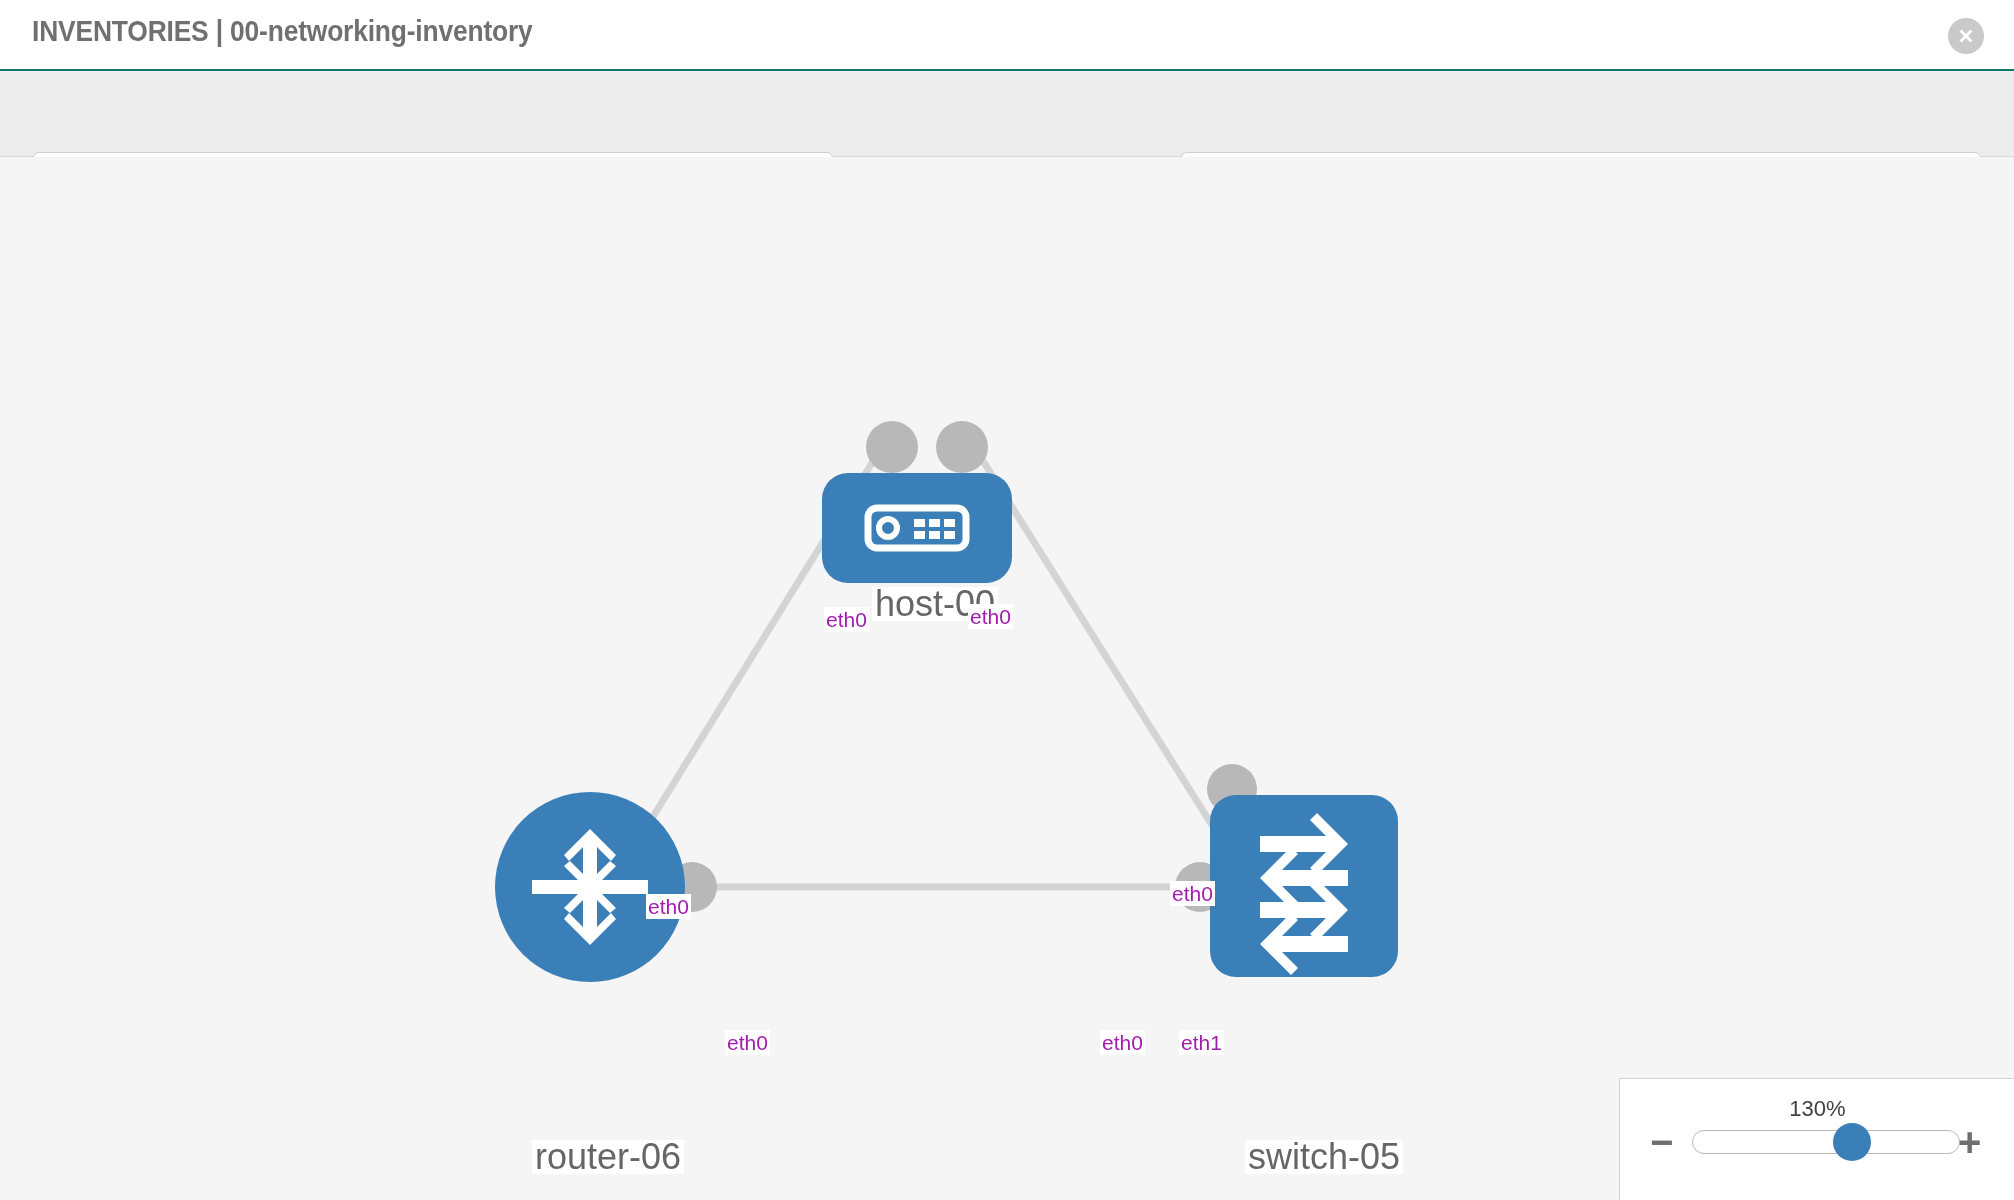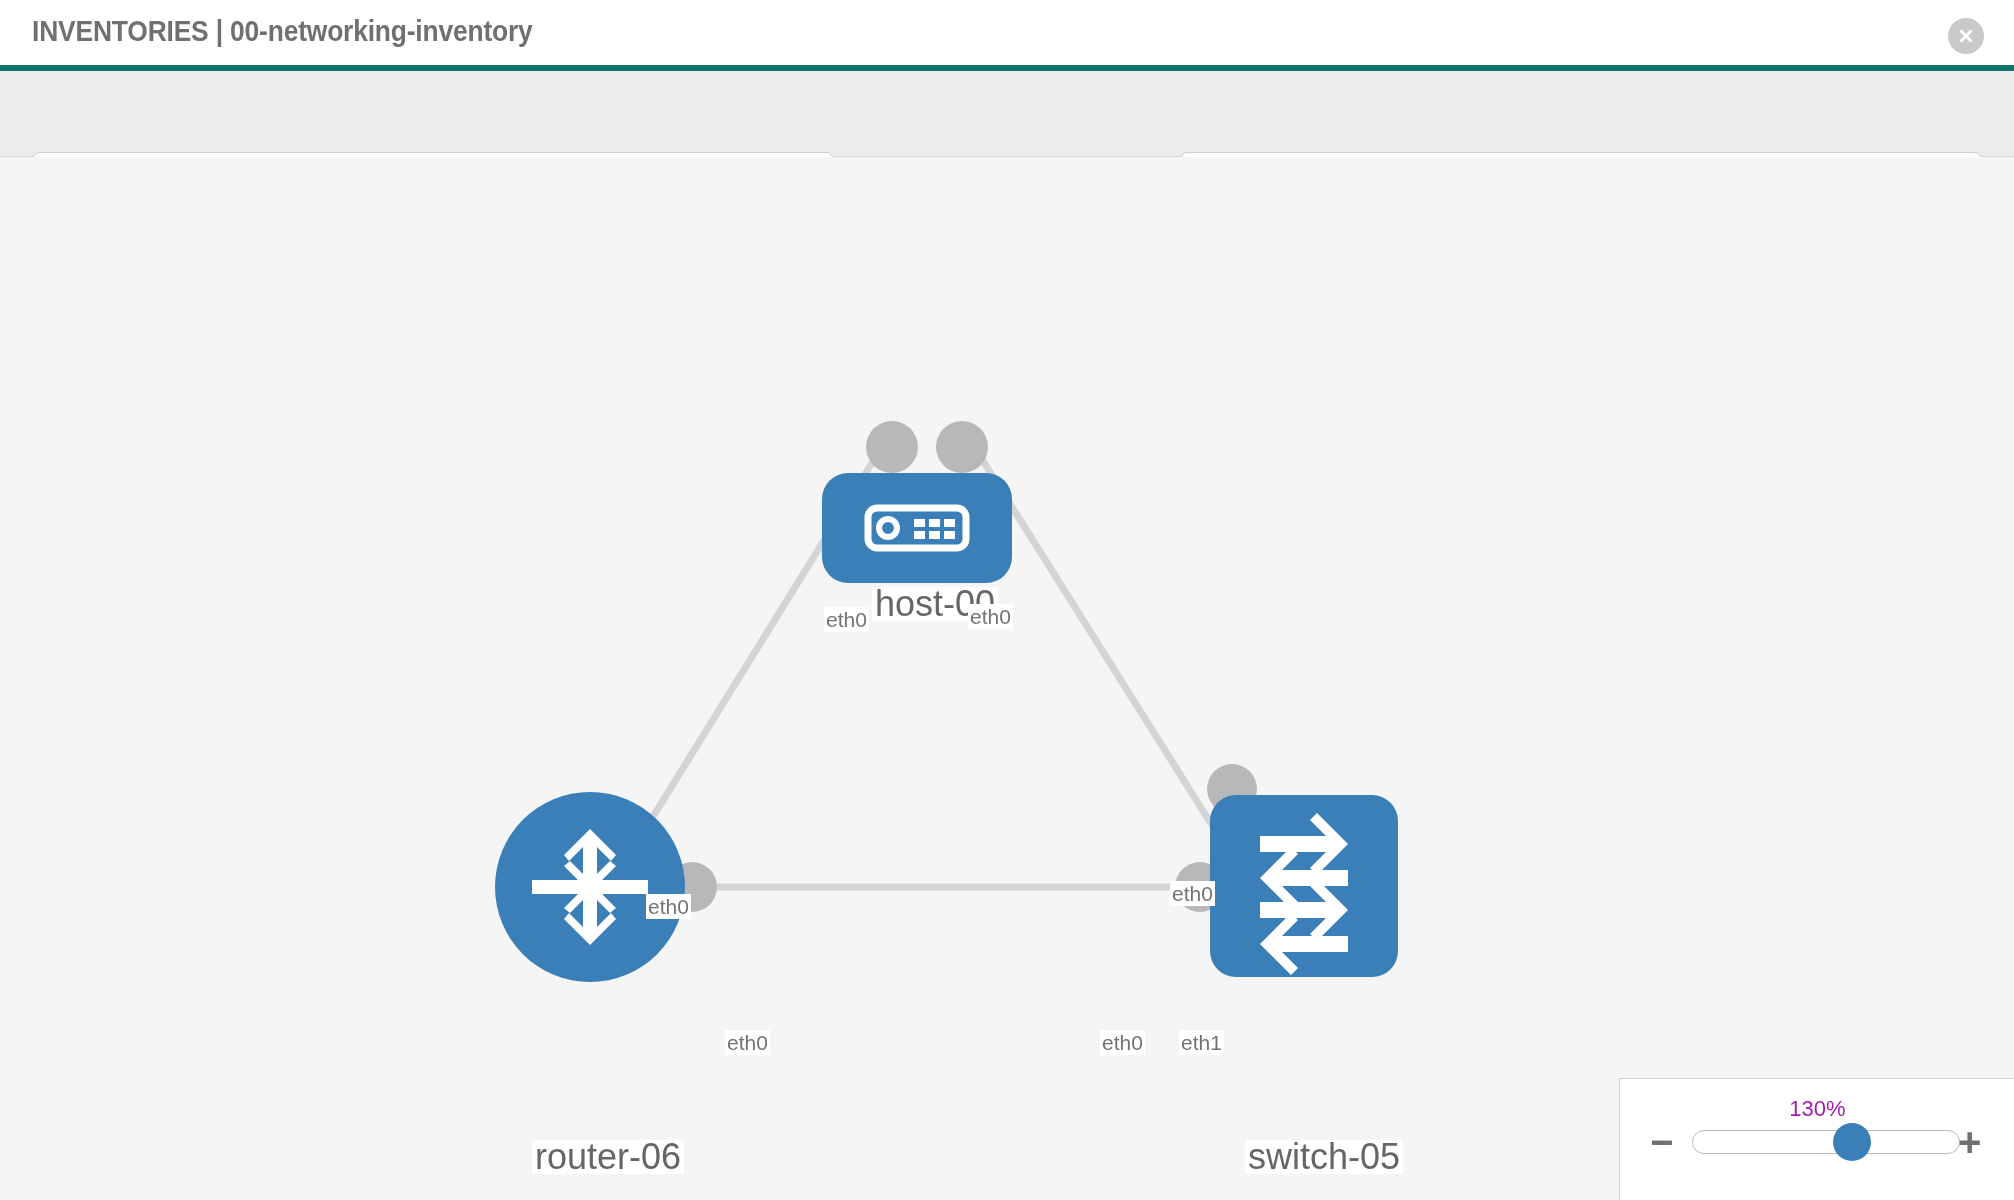--- a/index.html
+++ b/index.html
@@ -15,21 +15,21 @@
     position: relative;
     width: 2014px; height: 1200px;
     background: #ffffff;
   }
 
   
   .header {
     position: absolute; left: 0; top: 0;
     width: 2014px; height: 71px;
     background: #ffffff;
-    border-bottom: 6px solid #0f766e;
+    border-bottom: 2px solid #0f766e;
   }
   .header-title {
     position: absolute;
     left: 32px; top: 14px;
     font-size: 30px;
     font-weight: bold;
     color: #707070;
     letter-spacing: -0.2px;
     transform: scaleX(0.88);
     transform-origin: left top;
@@ -105,21 +105,21 @@
     background: #ffffff;
     color: #666666;
     font-size: 36px;
     line-height: 34px;
     padding: 0 3px;
     white-space: nowrap;
   }
   .iface-label {
     position: absolute;
     background: #ffffff;
-    color: #737373;
+    color: #a21caf;
     font-size: 21px;
     line-height: 25px;
     padding: 0 2px;
     white-space: nowrap;
   }
 
   
   .zoom-panel {
     position: absolute;
     left: 1619px; top: 1078px;
@@ -127,21 +127,21 @@
     background: #ffffff;
     border: 1px solid #d0d0d0;
     border-right: none;
     border-bottom: none;
   }
   .zoom-pct {
     position: absolute;
     top: 17px; left: 0; width: 395px;
     text-align: center;
     font-size: 22px;
-    color: #a21caf;
+    color: #404040;
   }
   .zoom-minus, .zoom-plus {
     position: absolute;
     top: 48px;
     color: #6f6f6f;
     font-size: 40px;
     line-height: 30px;
     font-weight: bold;
     cursor: pointer;
     user-select: none;

